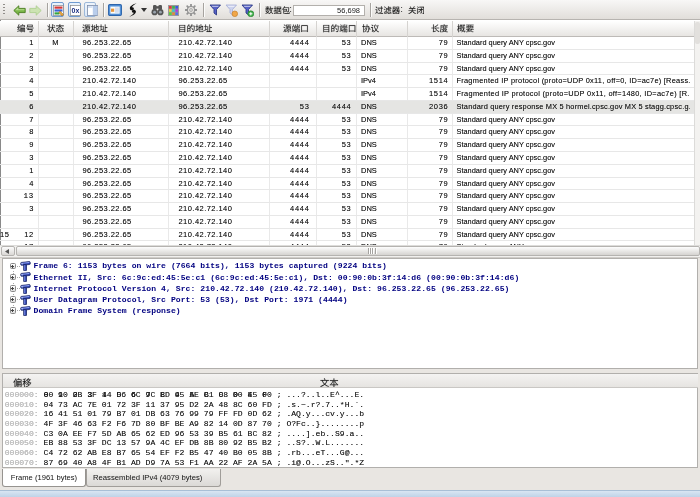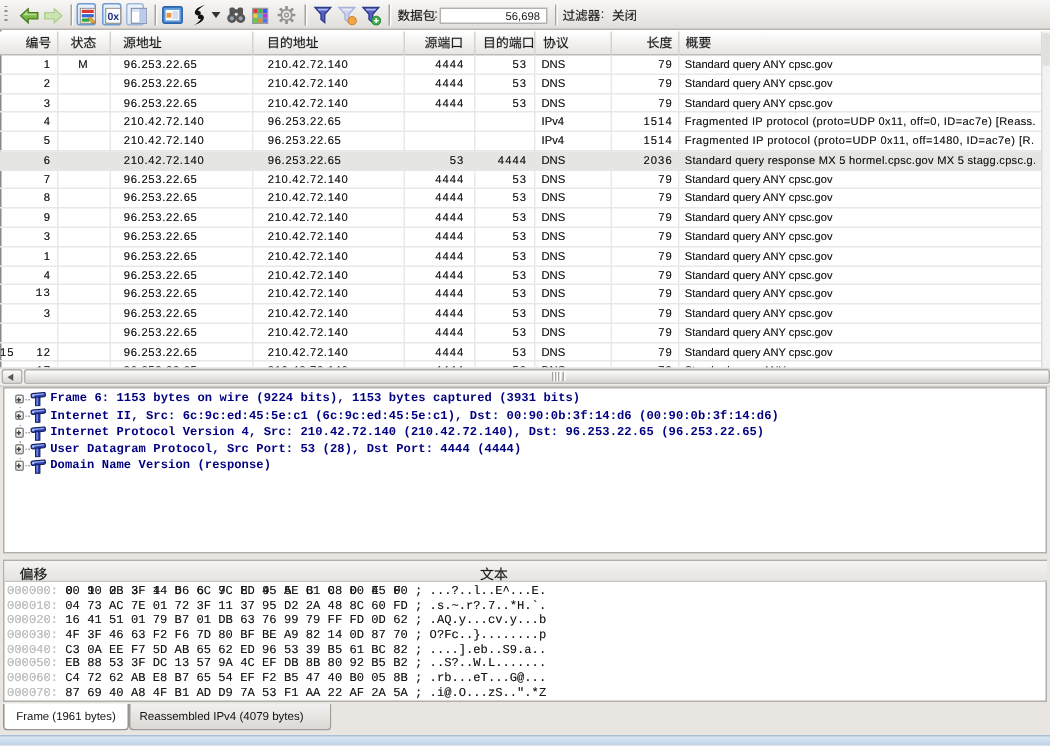--- a/index.html
+++ b/index.html
@@ -424,37 +424,37 @@
 <div class="ab" style="left:16.5px;top:265.7px;width:3px;height:1px;background:repeating-linear-gradient(90deg,#aaa 0 1px,transparent 1px 2px)"></div>
 <svg class="ab" style="left:19.5px;top:261.2px" width="11" height="10" viewBox="0 0 11 10">
     <g transform="rotate(-6 5.5 2.4)">
       <rect x="0.7" y="1" width="9.6" height="2.9" rx="1" fill="#2e41ab" stroke="#131f5e" stroke-width="0.7"></rect>
       <rect x="1.4" y="1.5" width="8.2" height="0.9" rx="0.45" fill="#93a7f5"></rect>
       <circle cx="2.1" cy="2.4" r="0.8" fill="#b9c6f8"></circle>
     </g>
     <rect x="3.7" y="3.8" width="2.9" height="5.7" fill="#2e41ab" stroke="#131f5e" stroke-width="0.7"></rect>
     <rect x="4.3" y="4.1" width="0.9" height="5" fill="#7f93e8"></rect>
   </svg>
-<div class="ab tt" style="left:33.5px;top:261.4px">Frame 6: 1153 bytes on wire (9224 bits), 1153 bytes captured (3931 bits)</div>
+<div class="ab tt" style="left:33.5px;top:261.4px">Frame 6: 1153 bytes on wire (7664 bits), 1153 bytes captured (9224 bits)</div>
 <div class="ab" style="left:9.5px;top:273.9px;width:6.6px;height:6.6px;border:1px solid #888;border-radius:1.5px;background:linear-gradient(#fff,#dcdcdc)">
     <div class="ab" style="left:0.8px;top:1.8px;width:3px;height:1px;background:#444"></div>
     <div class="ab" style="left:1.8px;top:0.8px;width:1px;height:3px;background:#444"></div>
   </div>
 <div class="ab" style="left:13px;top:282.6px;width:1px;height:2.6px;background:repeating-linear-gradient(#aaa 0 1px,transparent 1px 2px)"></div>
 <div class="ab" style="left:16.5px;top:276.8px;width:3px;height:1px;background:repeating-linear-gradient(90deg,#aaa 0 1px,transparent 1px 2px)"></div>
 <svg class="ab" style="left:19.5px;top:272.34999999999997px" width="11" height="10" viewBox="0 0 11 10">
     <g transform="rotate(-6 5.5 2.4)">
       <rect x="0.7" y="1" width="9.6" height="2.9" rx="1" fill="#2e41ab" stroke="#131f5e" stroke-width="0.7"></rect>
       <rect x="1.4" y="1.5" width="8.2" height="0.9" rx="0.45" fill="#93a7f5"></rect>
       <circle cx="2.1" cy="2.4" r="0.8" fill="#b9c6f8"></circle>
     </g>
     <rect x="3.7" y="3.8" width="2.9" height="5.7" fill="#2e41ab" stroke="#131f5e" stroke-width="0.7"></rect>
     <rect x="4.3" y="4.1" width="0.9" height="5" fill="#7f93e8"></rect>
   </svg>
-<div class="ab tt" style="left:33.5px;top:272.5px">Internet II, Src: 6c:9c:ed:45:5e:c1 (6c:9c:ed:45:5e:c1), Dst: 00:90:0b:3f:14:d6 (00:90:0b:3f:14:d6)</div>
+<div class="ab tt" style="left:33.5px;top:272.5px">Ethernet II, Src: 6c:9c:ed:45:5e:c1 (6c:9c:ed:45:5e:c1), Dst: 00:90:0b:3f:14:d6 (00:90:0b:3f:14:d6)</div>
 <div class="ab" style="left:9.5px;top:285.1px;width:6.6px;height:6.6px;border:1px solid #888;border-radius:1.5px;background:linear-gradient(#fff,#dcdcdc)">
     <div class="ab" style="left:0.8px;top:1.8px;width:3px;height:1px;background:#444"></div>
     <div class="ab" style="left:1.8px;top:0.8px;width:1px;height:3px;background:#444"></div>
   </div>
 <div class="ab" style="left:13px;top:293.7px;width:1px;height:2.6px;background:repeating-linear-gradient(#aaa 0 1px,transparent 1px 2px)"></div>
 <div class="ab" style="left:16.5px;top:288.0px;width:3px;height:1px;background:repeating-linear-gradient(90deg,#aaa 0 1px,transparent 1px 2px)"></div>
 <svg class="ab" style="left:19.5px;top:283.5px" width="11" height="10" viewBox="0 0 11 10">
     <g transform="rotate(-6 5.5 2.4)">
       <rect x="0.7" y="1" width="9.6" height="2.9" rx="1" fill="#2e41ab" stroke="#131f5e" stroke-width="0.7"></rect>
       <rect x="1.4" y="1.5" width="8.2" height="0.9" rx="0.45" fill="#93a7f5"></rect>
@@ -472,36 +472,36 @@
 <div class="ab" style="left:16.5px;top:299.1px;width:3px;height:1px;background:repeating-linear-gradient(90deg,#aaa 0 1px,transparent 1px 2px)"></div>
 <svg class="ab" style="left:19.5px;top:294.65px" width="11" height="10" viewBox="0 0 11 10">
     <g transform="rotate(-6 5.5 2.4)">
       <rect x="0.7" y="1" width="9.6" height="2.9" rx="1" fill="#2e41ab" stroke="#131f5e" stroke-width="0.7"></rect>
       <rect x="1.4" y="1.5" width="8.2" height="0.9" rx="0.45" fill="#93a7f5"></rect>
       <circle cx="2.1" cy="2.4" r="0.8" fill="#b9c6f8"></circle>
     </g>
     <rect x="3.7" y="3.8" width="2.9" height="5.7" fill="#2e41ab" stroke="#131f5e" stroke-width="0.7"></rect>
     <rect x="4.3" y="4.1" width="0.9" height="5" fill="#7f93e8"></rect>
   </svg>
-<div class="ab tt" style="left:33.5px;top:294.8px">User Datagram Protocol, Src Port: 53 (28), Dst Port: 4444 (4444)</div>
+<div class="ab tt" style="left:33.5px;top:294.8px">User Datagram Protocol, Src Port: 53 (53), Dst Port: 1971 (4444)</div>
 <div class="ab" style="left:9.5px;top:307.4px;width:6.6px;height:6.6px;border:1px solid #888;border-radius:1.5px;background:linear-gradient(#fff,#dcdcdc)">
     <div class="ab" style="left:0.8px;top:1.8px;width:3px;height:1px;background:#444"></div>
     <div class="ab" style="left:1.8px;top:0.8px;width:1px;height:3px;background:#444"></div>
   </div>
 <div class="ab" style="left:16.5px;top:310.3px;width:3px;height:1px;background:repeating-linear-gradient(90deg,#aaa 0 1px,transparent 1px 2px)"></div>
 <svg class="ab" style="left:19.5px;top:305.8px" width="11" height="10" viewBox="0 0 11 10">
     <g transform="rotate(-6 5.5 2.4)">
       <rect x="0.7" y="1" width="9.6" height="2.9" rx="1" fill="#2e41ab" stroke="#131f5e" stroke-width="0.7"></rect>
       <rect x="1.4" y="1.5" width="8.2" height="0.9" rx="0.45" fill="#93a7f5"></rect>
       <circle cx="2.1" cy="2.4" r="0.8" fill="#b9c6f8"></circle>
     </g>
     <rect x="3.7" y="3.8" width="2.9" height="5.7" fill="#2e41ab" stroke="#131f5e" stroke-width="0.7"></rect>
     <rect x="4.3" y="4.1" width="0.9" height="5" fill="#7f93e8"></rect>
   </svg>
-<div class="ab tt" style="left:33.5px;top:306.0px">Domain Name Version (response)</div>
+<div class="ab tt" style="left:33.5px;top:306.0px">Domain Frame System (response)</div>
 <div class="hex"></div>
 <div class="hhead"></div>
 <svg class="ab" style="left:13px;top:377.6px" width="18.6" height="9.3" viewBox="0 0 2000 1000" fill="#1c1c1c" stroke="#1c1c1c" stroke-width="14">
     <use href="#u504f"></use>
     <use href="#u79fb" x="1000"></use>
   </svg>
 <div class="ab hx" style="left:43.7px;top:390px;color:#1c1c1c">0  1  2  3  4  5  6  7  8  9  A  B  C  D  E  F</div>
 <svg class="ab" style="left:320px;top:377.6px" width="18.6" height="9.3" viewBox="0 0 2000 1000" fill="#1c1c1c" stroke="#1c1c1c" stroke-width="14">
     <use href="#u6587"></use>
     <use href="#u672c" x="1000"></use>

